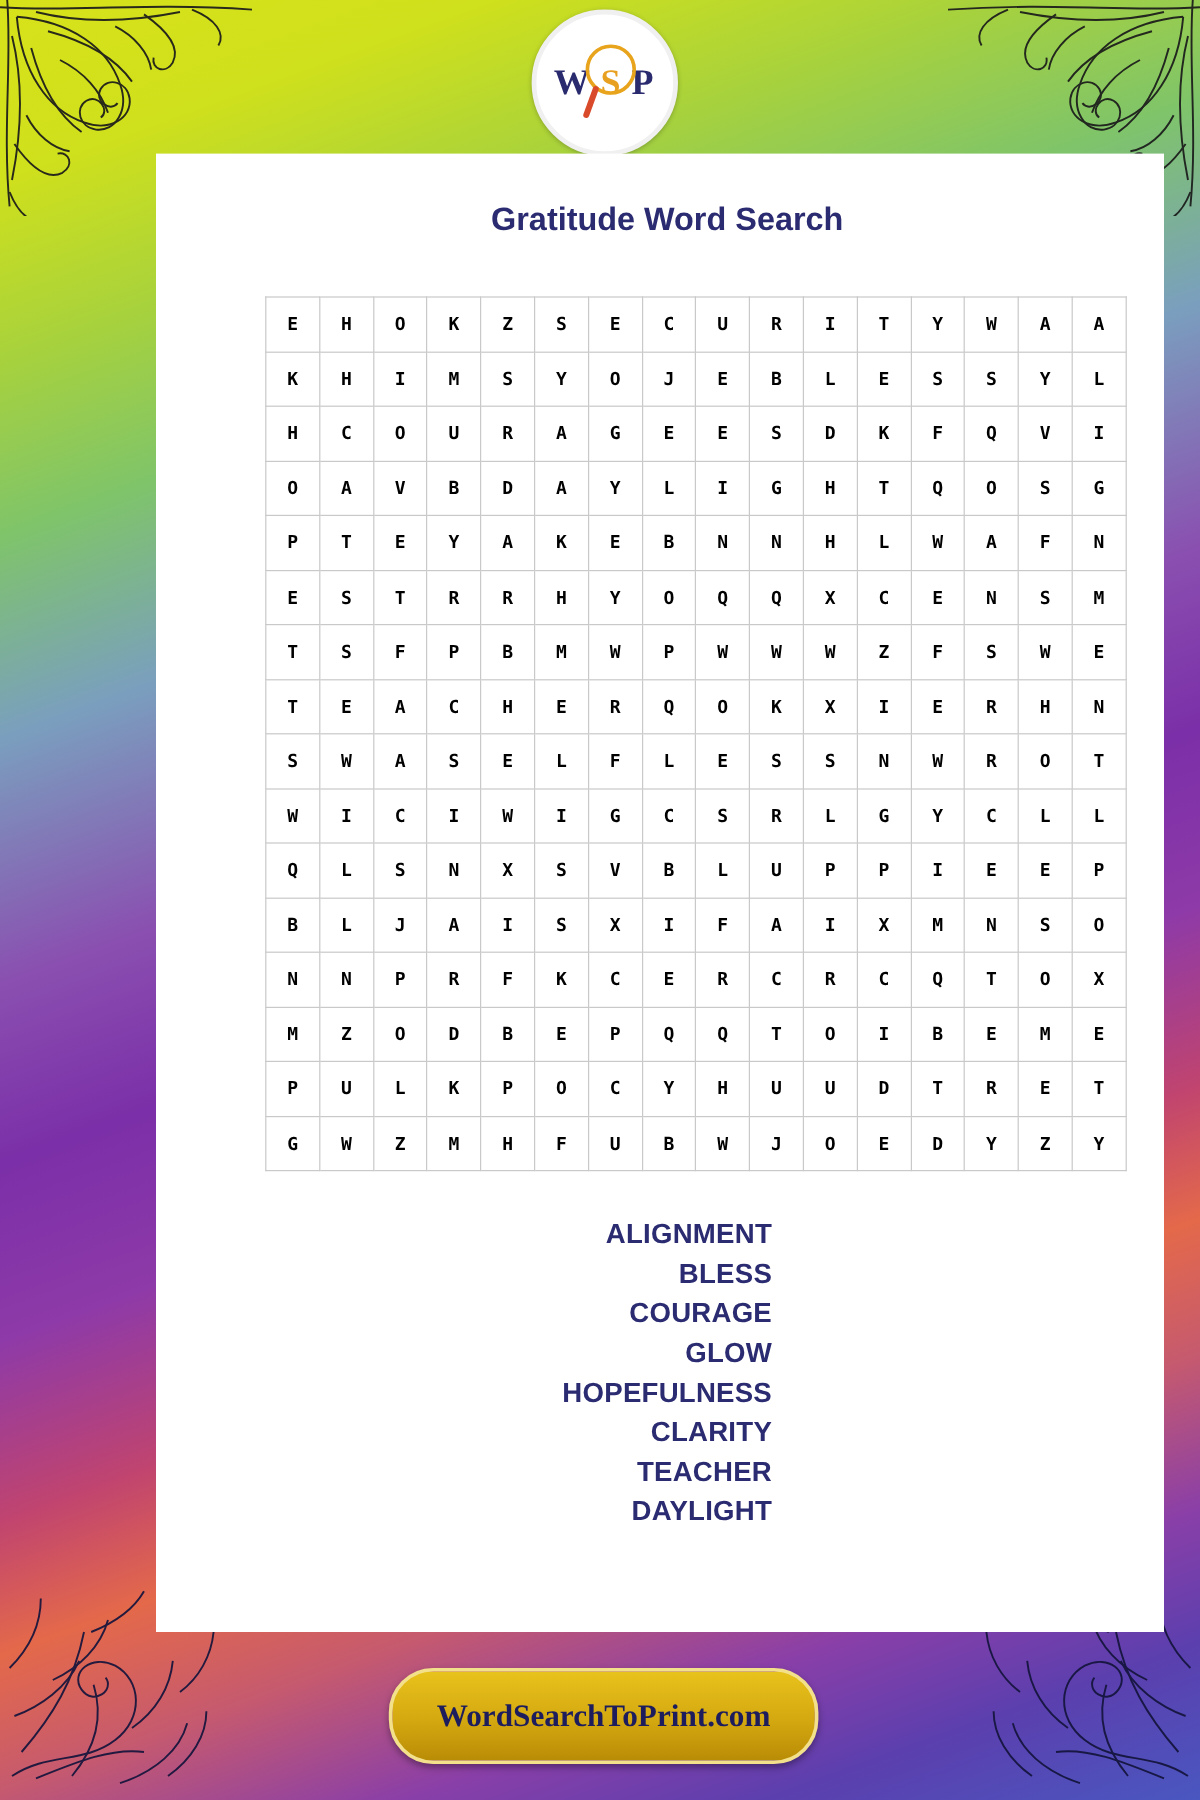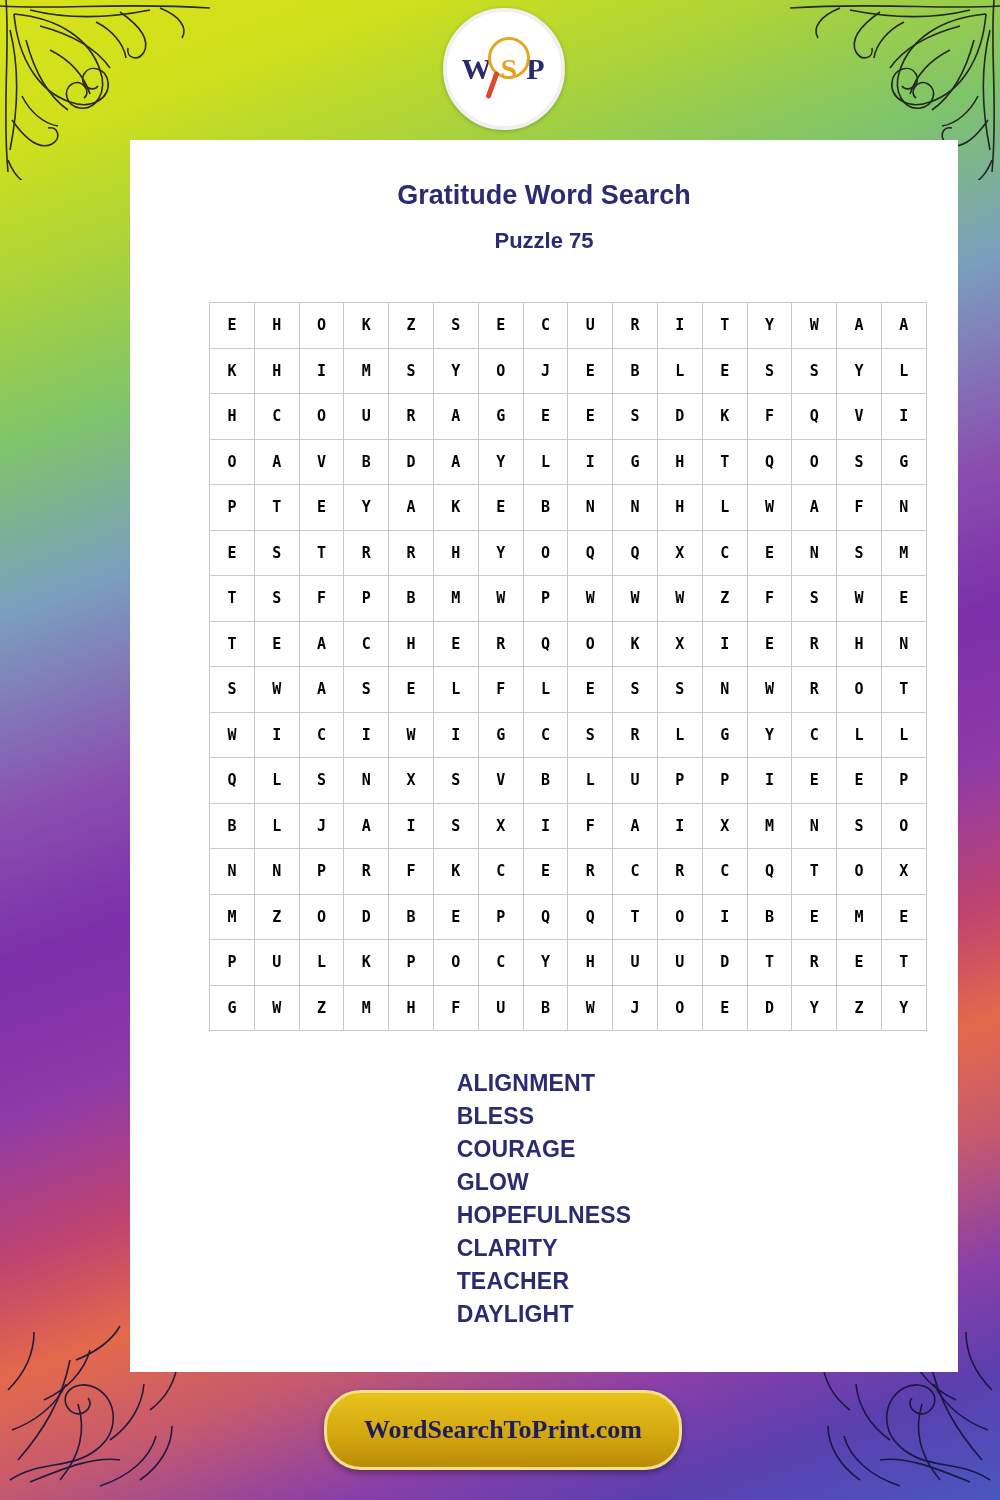--- a/index.html
+++ b/index.html
@@ -101,24 +101,25 @@
     height: 28px;
     background: #d94a2a;
     border-radius: 3px;
     transform: rotate(20deg);
   }
 
   
   #sheet {
     position: absolute;
     left: 130px;
-    top: 140px;
+    top: 128px;
     width: 828px;
     height: 1232px;
     background: #ffffff;
+    padding-left: 12px;
   }
   #title {
     text-align: center;
     color: #2b2b72;
     font-size: 27px;
     font-weight: bold;
     margin-top: 40px;
   }
   #subtitle {
     text-align: center;
@@ -153,21 +154,21 @@
   
   #words {
     margin: 36px auto 0 auto;
     width: 640px;
     display: flex;
     justify-content: space-around;
   }
   .word-col {
     display: flex;
     flex-direction: column;
-    align-items: flex-start;
+    align-items: flex-end;
   }
   .word {
     color: #2b2b72;
     font-size: 23px;
     font-weight: bold;
     line-height: 33px;
     letter-spacing: 0.2px;
   }
 
   
@@ -276,21 +277,20 @@
       <div class="logo-letters">
         <span>W</span>
         <span class="mid">S</span>
         <span>P</span>
       </div>
     </div>
   </div>
 
   <div id="sheet">
     <div id="title">Gratitude Word Search</div>
-    <div id="subtitle">Puzzle 75</div>
 
     <div id="grid-wrap">
       <table class="grid">
         <tbody id="grid-body">
             <tr>
               <td>E</td>
               <td>H</td>
               <td>O</td>
               <td>K</td>
               <td>Z</td>

